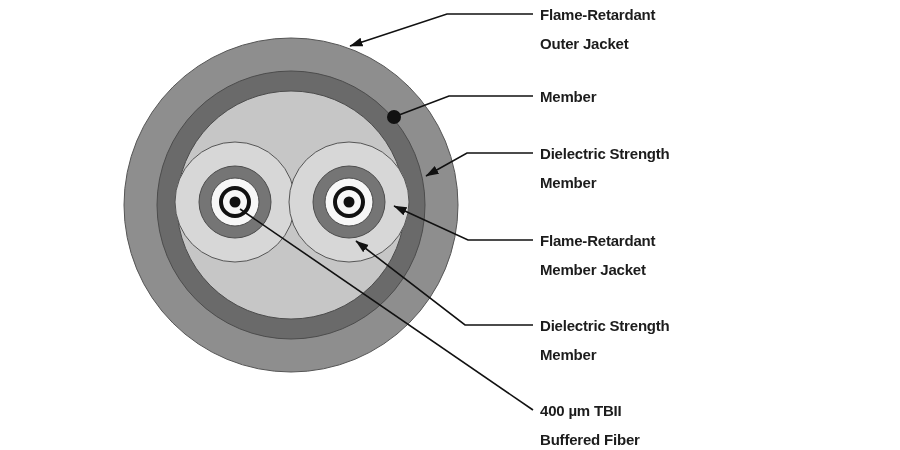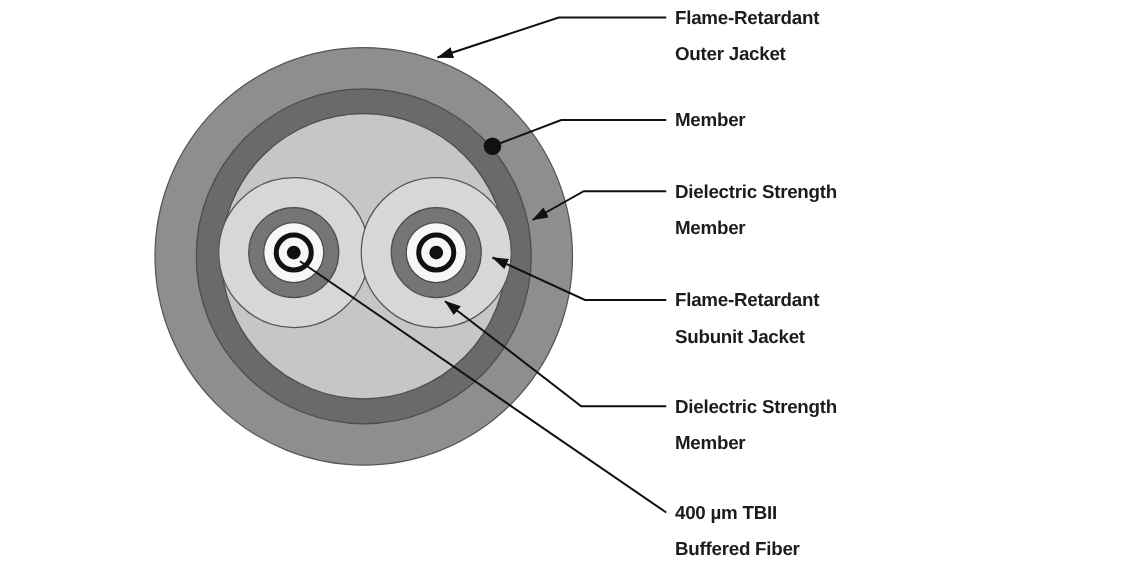--- a/index.html
+++ b/index.html
@@ -82,21 +82,21 @@
     <div>Member</div>
   </div>
 
   <div class="label" style="top:139px">
     <div>Dielectric Strength</div>
     <div>Member</div>
   </div>
 
   <div class="label" style="top:226px">
     <div>Flame-Retardant</div>
-    <div>Subunit Jacket</div>
+    <div>Member Jacket</div>
   </div>
 
   <div class="label" style="top:311px">
     <div>Dielectric Strength</div>
     <div>Member</div>
   </div>
 
   <div class="label" style="top:396px">
     <div>400 µm TBII</div>
     <div>Buffered Fiber</div>

